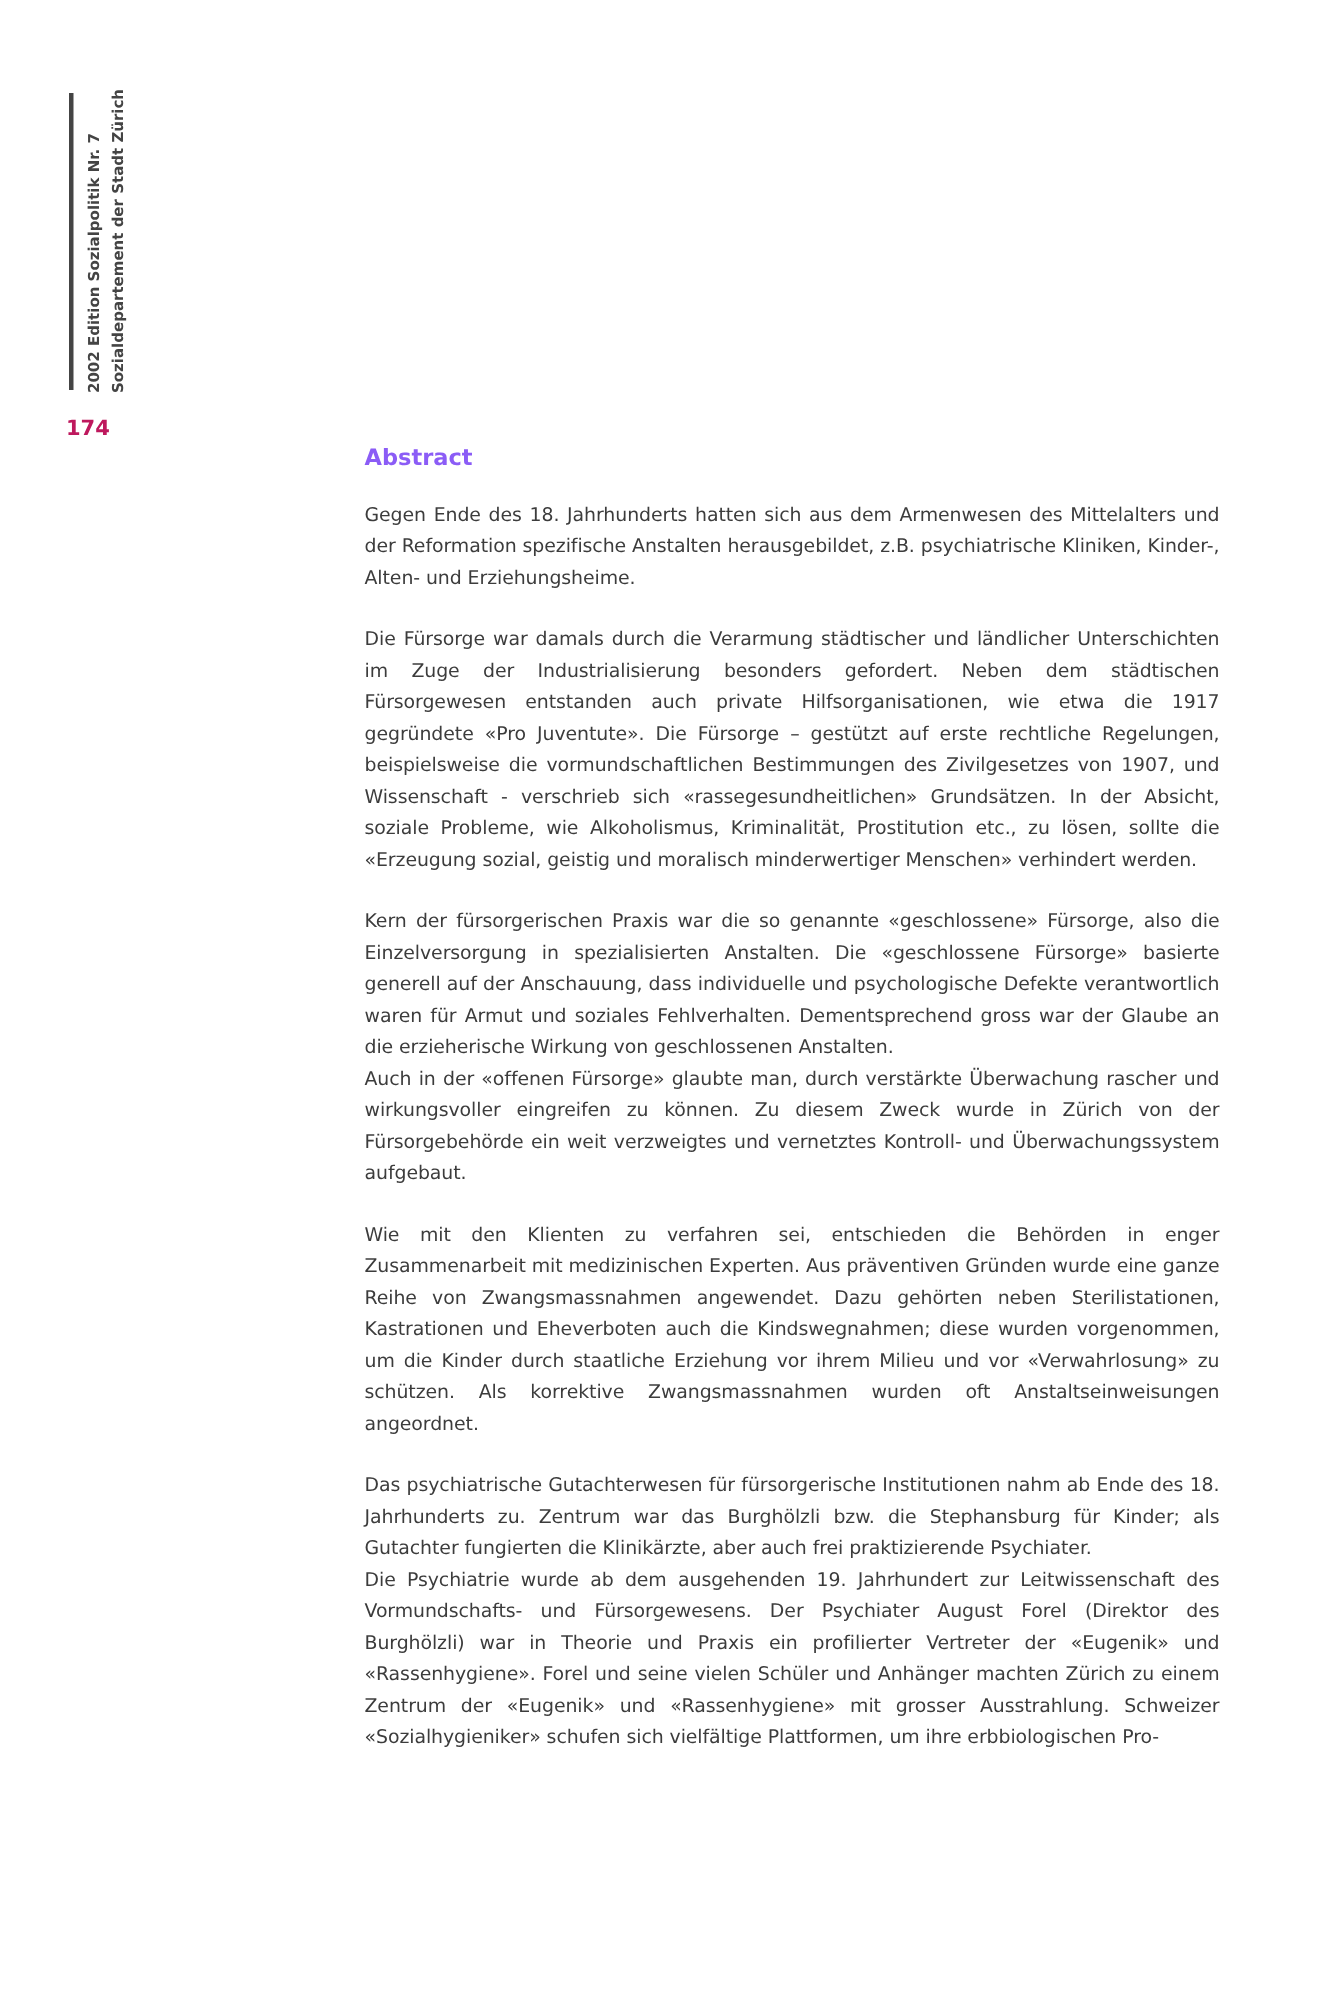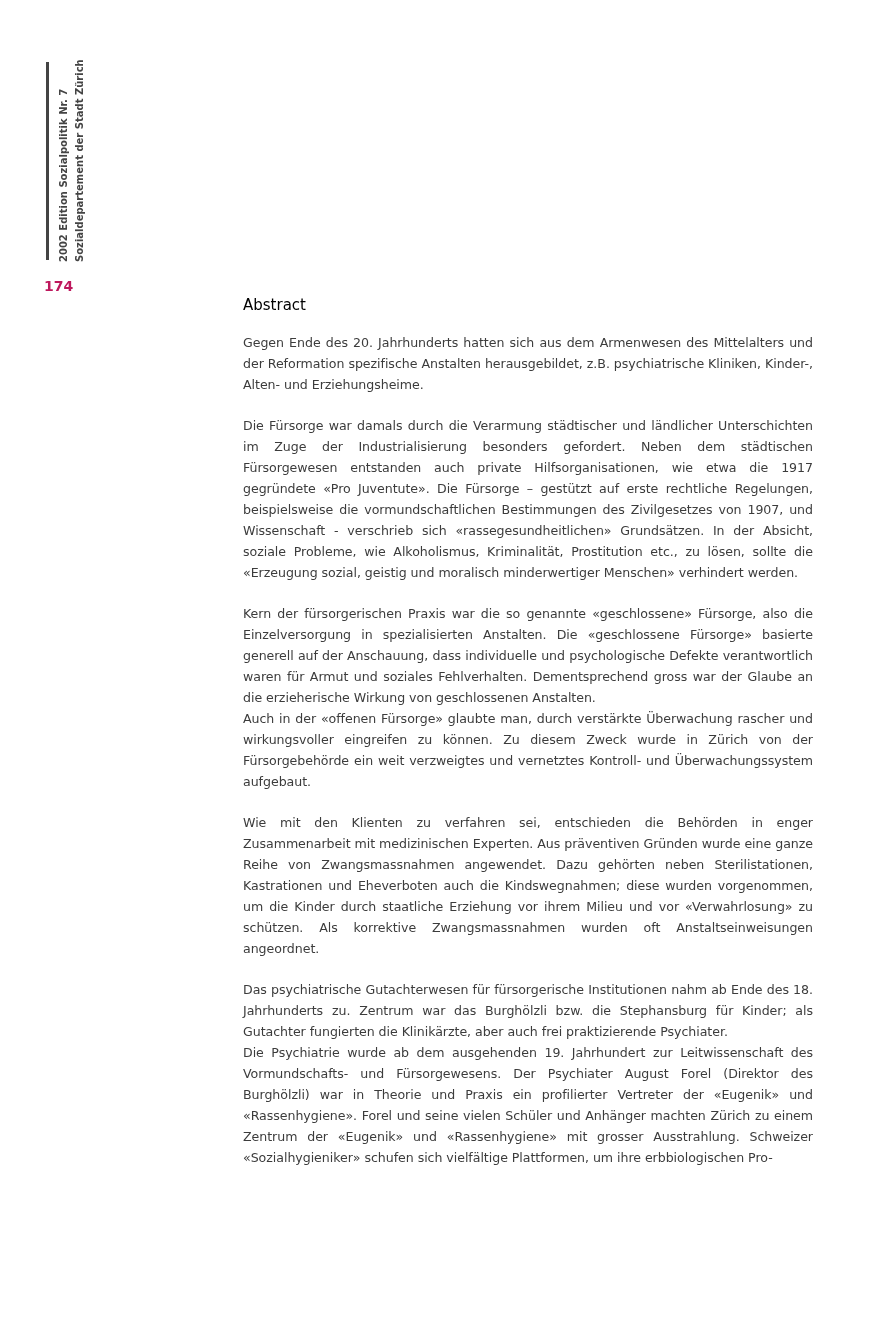--- a/index.html
+++ b/index.html
@@ -3,36 +3,36 @@
   <meta charset="utf-8">
   <style>
     html, body { margin: 0; padding: 0; background: #ffffff; }
     body { width: 890px; height: 1334px; position: relative; overflow: hidden;
            font-family: "DejaVu Sans", sans-serif; color: #3a3a3a; }
     .side-bar { position: absolute; left: 46px; top: 62px; width: 3px; height: 198px; background: #444; }
     .side-text { position: absolute; left: 56px; top: 262px; transform-origin: 0 0; transform: rotate(-90deg);
                  font-size: 10px; line-height: 16px; font-weight: bold; color: #444; white-space: nowrap; }
     .page-num { position: absolute; left: 44px; top: 278px; font-size: 14px; font-weight: bold; color: #be185d; }
     .content { position: absolute; left: 243px; top: 296px; width: 570px; }
-    .heading { font-size: 15px; font-weight: normal; color: #000000; margin: 0 0 18px 0; }
+    .heading { font-size: 15px; font-weight: bold; color: #8b5cf6; margin: 0 0 18px 0; }
     .para { font-size: 12.6px; line-height: 21px; text-align: justify; margin: 0 0 20px 0; color: #3c3c3c; letter-spacing: -0.05px; }
     .para.nogap { margin-bottom: 0; }
   </style>
 </head>
 <body>
 
 <div class="side-bar"></div>
 <div class="side-text">
   <div>2002 Edition Sozialpolitik Nr. 7</div>
   <div>Sozialdepartement der Stadt Zürich</div>
 </div>
 <div class="page-num">174</div>
 
 <div class="content">
   <div class="heading">Abstract</div>
-  <p class="para">Gegen Ende des 20. Jahrhunderts hatten sich aus dem Armenwesen des Mittelalters und der Reformation spezifische Anstalten herausgebildet,  z.B. psychiatrische Kliniken, Kinder-, Alten- und Erziehungsheime.</p>
+  <p class="para">Gegen Ende des 18. Jahrhunderts hatten sich aus dem Armenwesen des Mittelalters und der Reformation spezifische Anstalten herausgebildet,  z.B. psychiatrische Kliniken, Kinder-, Alten- und Erziehungsheime.</p>
   <p class="para">Die Fürsorge war damals durch die Verarmung städtischer und ländlicher Unterschichten  im Zuge der Industrialisierung besonders gefordert. Neben dem städtischen Fürsorgewesen entstanden auch private Hilfsorganisationen, wie etwa die 1917 gegründete «Pro Juventute». Die Fürsorge – gestützt auf erste rechtliche Regelungen, beispielsweise die vormundschaftlichen Bestimmungen des Zivilgesetzes von 1907, und Wissenschaft - verschrieb sich «rassegesundheitlichen» Grundsätzen. In der Absicht, soziale Probleme, wie Alkoholismus, Kriminalität, Prostitution etc., zu lösen, sollte die «Erzeugung sozial, geistig und moralisch minderwertiger Menschen» verhindert werden.</p>
   <p class="para nogap">Kern der fürsorgerischen Praxis war die so genannte «geschlossene» Fürsorge, also die Einzelversorgung in spezialisierten Anstalten. Die «geschlossene Fürsorge» basierte generell auf der Anschauung, dass individuelle und psychologische Defekte verantwortlich waren für Armut und soziales Fehlverhalten. Dementsprechend gross war der Glaube an die erzieherische Wirkung von geschlossenen Anstalten.</p>
   <p class="para">Auch in der «offenen Fürsorge» glaubte man, durch verstärkte Überwachung rascher und wirkungsvoller eingreifen zu können. Zu diesem Zweck wurde in Zürich von der Fürsorgebehörde ein weit verzweigtes und vernetztes Kontroll- und Überwachungssystem aufgebaut.</p>
   <p class="para">Wie mit den Klienten zu verfahren sei, entschieden die Behörden in enger Zusammenarbeit mit medizinischen Experten. Aus präventiven Gründen wurde eine ganze Reihe von Zwangsmassnahmen angewendet. Dazu gehörten neben Sterilistationen, Kastrationen und Eheverboten auch die Kindswegnahmen; diese wurden vorgenommen, um die Kinder durch staatliche Erziehung vor ihrem Milieu und vor «Verwahrlosung» zu schützen. Als korrektive Zwangsmassnahmen wurden oft Anstaltseinweisungen angeordnet.</p>
   <p class="para nogap">Das psychiatrische Gutachterwesen für fürsorgerische Institutionen nahm ab Ende des 18. Jahrhunderts zu. Zentrum war das Burghölzli bzw. die Stephansburg für Kinder; als Gutachter fungierten die Klinikärzte, aber auch frei praktizierende Psychiater.</p>
   <p class="para">Die Psychiatrie wurde ab dem ausgehenden 19. Jahrhundert zur Leitwissenschaft des Vormundschafts- und Fürsorgewesens. Der Psychiater August Forel (Direktor des Burghölzli) war in Theorie und Praxis ein profilierter Vertreter der «Eugenik» und «Rassenhygiene». Forel und seine vielen Schüler und Anhänger machten Zürich zu einem Zentrum der «Eugenik» und «Rassenhygiene» mit grosser Ausstrahlung. Schweizer «Sozialhygieniker» schufen sich vielfältige Plattformen, um ihre erbbiologischen Pro-</p>
 </div>
 
 </body></html>

